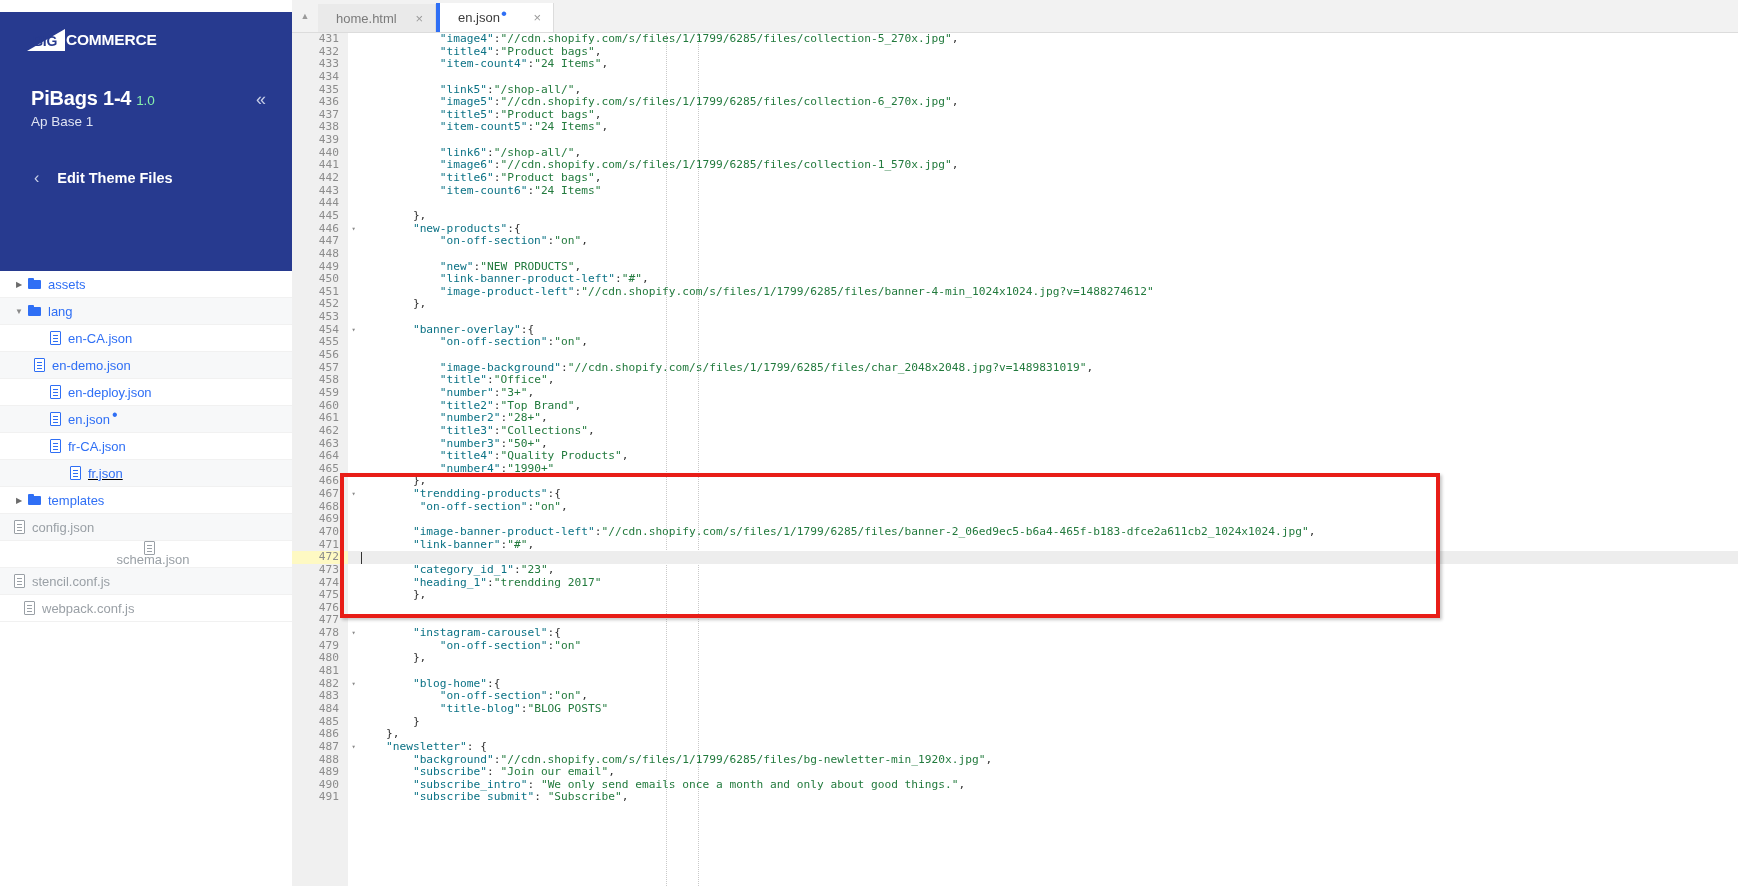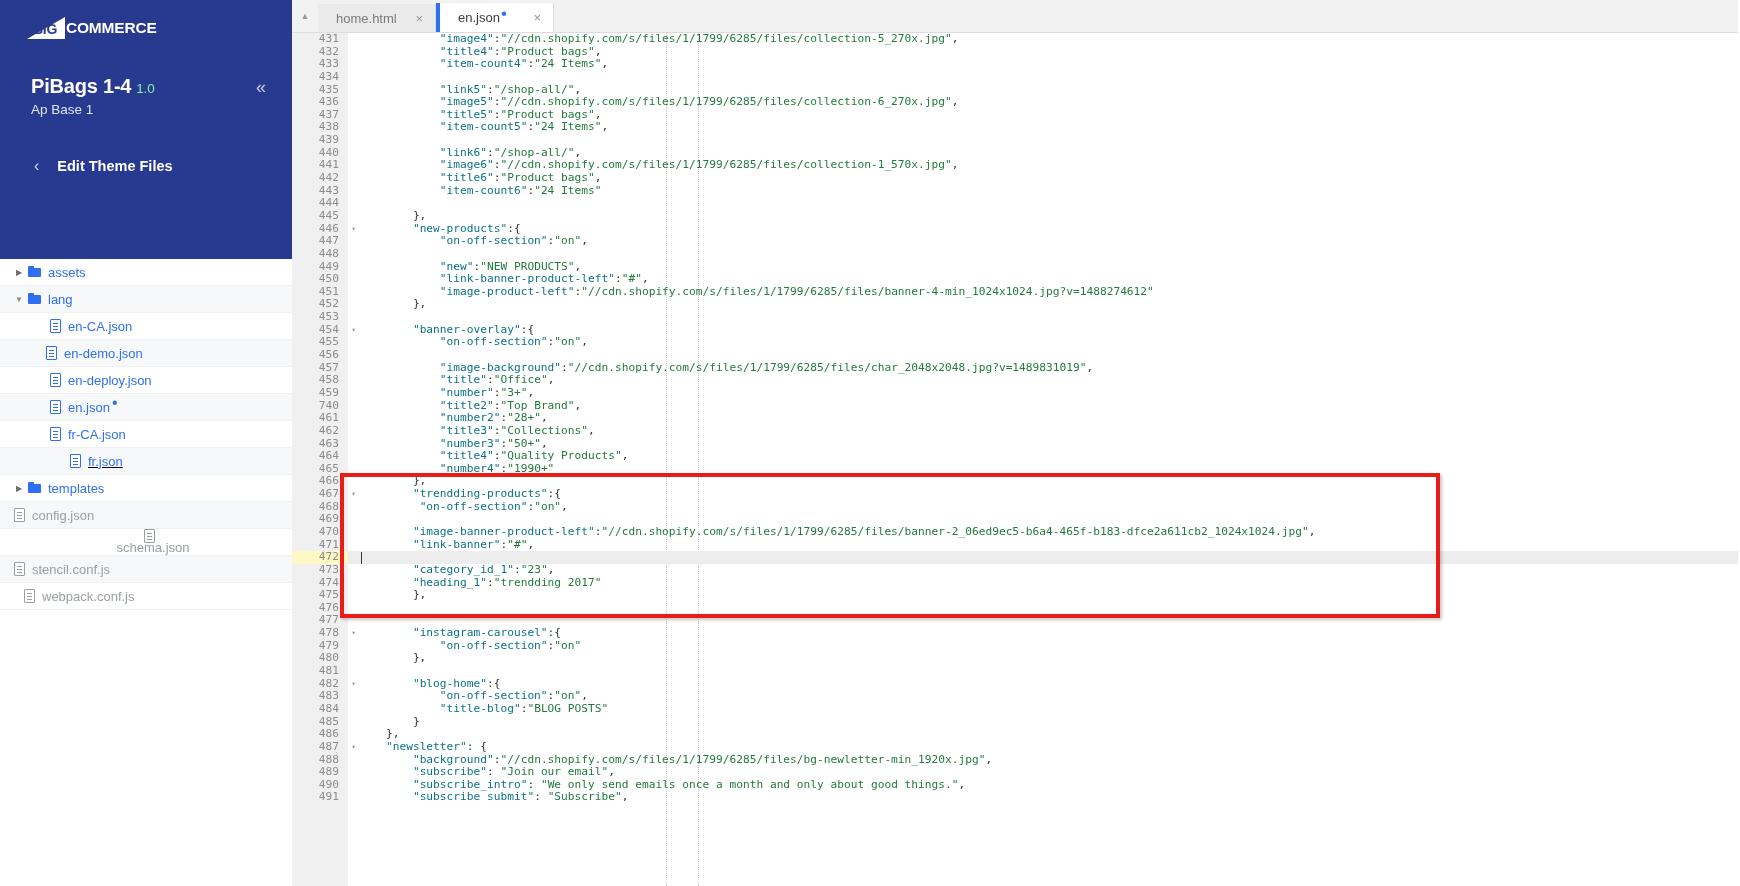--- a/index.html
+++ b/index.html
@@ -10,20 +10,21 @@
     overflow: hidden;
   }
   #app { position: relative; width: 1740px; height: 886px; display: flex; }
 
   
   .sidebar {
     width: 292px; height: 843px;
     background: #ffffff;
     flex: 0 0 292px;
     position: relative;
+    margin-top: 12px;
   }
   .sidebar-head {
     background: #273a8f;
     height: 259px;
     position: relative;
     padding: 0;
   }
   .logo {
     position: absolute; left: 27px; top: 17px;
     display: flex; align-items: center;
@@ -266,21 +267,21 @@
           <span class="folder-ico"></span>
           <span class="tree-label">lang</span>
         </div>
         <div class="tree-row" style="padding-left: 36px;">
           <span style="width: 14px; flex: 0 0 14px;"></span>
           <span class="file-ico">
             <span class="pg"></span>
           </span>
           <span class="tree-label">en-CA.json</span>
         </div>
-        <div class="tree-row alt" style="padding-left: 32px;">
+        <div class="tree-row alt" style="padding-left: 20px;">
           <span style="width: 14px; flex: 0 0 14px;"></span>
           <span class="file-ico">
             <span class="pg"></span>
           </span>
           <span class="tree-label">en-demo.json</span>
         </div>
         <div class="tree-row" style="padding-left: 36px;">
           <span style="width: 14px; flex: 0 0 14px;"></span>
           <span class="file-ico">
             <span class="pg"></span>
@@ -389,21 +390,21 @@
           <div class="cl"><span class="ln">450</span><span class="fold"></span><span class="code-txt"><span class="p">            </span><span class="k">"link-banner-product-left"</span><span class="p">:</span><span class="s">"#"</span><span class="p">,</span></span></div>
           <div class="cl"><span class="ln">451</span><span class="fold"></span><span class="code-txt"><span class="p">            </span><span class="k">"image-product-left"</span><span class="p">:</span><span class="s">"//cdn.shopify.com/s/files/1/1799/6285/files/banner-4-min_1024x1024.jpg?v=1488274612"</span></span></div>
           <div class="cl"><span class="ln">452</span><span class="fold"></span><span class="code-txt"><span class="p">        },</span></span></div>
           <div class="cl"><span class="ln">453</span><span class="fold"></span><span class="code-txt">&nbsp;</span></div>
           <div class="cl"><span class="ln">454</span><span class="fold">▾</span><span class="code-txt"><span class="p">        </span><span class="k">"banner-overlay"</span><span class="p">:{</span></span></div>
           <div class="cl"><span class="ln">455</span><span class="fold"></span><span class="code-txt"><span class="p">            </span><span class="k">"on-off-section"</span><span class="p">:</span><span class="s">"on"</span><span class="p">,</span></span></div>
           <div class="cl"><span class="ln">456</span><span class="fold"></span><span class="code-txt">&nbsp;</span></div>
           <div class="cl"><span class="ln">457</span><span class="fold"></span><span class="code-txt"><span class="p">            </span><span class="k">"image-background"</span><span class="p">:</span><span class="s">"//cdn.shopify.com/s/files/1/1799/6285/files/char_2048x2048.jpg?v=1489831019"</span><span class="p">,</span></span></div>
           <div class="cl"><span class="ln">458</span><span class="fold"></span><span class="code-txt"><span class="p">            </span><span class="k">"title"</span><span class="p">:</span><span class="s">"Office"</span><span class="p">,</span></span></div>
           <div class="cl"><span class="ln">459</span><span class="fold"></span><span class="code-txt"><span class="p">            </span><span class="k">"number"</span><span class="p">:</span><span class="s">"3+"</span><span class="p">,</span></span></div>
-          <div class="cl"><span class="ln">740</span><span class="fold"></span><span class="code-txt"><span class="p">            </span><span class="k">"title2"</span><span class="p">:</span><span class="s">"Top Brand"</span><span class="p">,</span></span></div>
+          <div class="cl"><span class="ln">460</span><span class="fold"></span><span class="code-txt"><span class="p">            </span><span class="k">"title2"</span><span class="p">:</span><span class="s">"Top Brand"</span><span class="p">,</span></span></div>
           <div class="cl"><span class="ln">461</span><span class="fold"></span><span class="code-txt"><span class="p">            </span><span class="k">"number2"</span><span class="p">:</span><span class="s">"28+"</span><span class="p">,</span></span></div>
           <div class="cl"><span class="ln">462</span><span class="fold"></span><span class="code-txt"><span class="p">            </span><span class="k">"title3"</span><span class="p">:</span><span class="s">"Collections"</span><span class="p">,</span></span></div>
           <div class="cl"><span class="ln">463</span><span class="fold"></span><span class="code-txt"><span class="p">            </span><span class="k">"number3"</span><span class="p">:</span><span class="s">"50+"</span><span class="p">,</span></span></div>
           <div class="cl"><span class="ln">464</span><span class="fold"></span><span class="code-txt"><span class="p">            </span><span class="k">"title4"</span><span class="p">:</span><span class="s">"Quality Products"</span><span class="p">,</span></span></div>
           <div class="cl"><span class="ln">465</span><span class="fold"></span><span class="code-txt"><span class="p">            </span><span class="k">"number4"</span><span class="p">:</span><span class="s">"1990+"</span></span></div>
           <div class="cl"><span class="ln">466</span><span class="fold"></span><span class="code-txt"><span class="p">        },</span></span></div>
           <div class="cl"><span class="ln">467</span><span class="fold">▾</span><span class="code-txt"><span class="p">        </span><span class="k">"trendding-products"</span><span class="p">:{</span></span></div>
           <div class="cl"><span class="ln">468</span><span class="fold"></span><span class="code-txt"><span class="p">         </span><span class="k">"on-off-section"</span><span class="p">:</span><span class="s">"on"</span><span class="p">,</span></span></div>
           <div class="cl"><span class="ln">469</span><span class="fold"></span><span class="code-txt">&nbsp;</span></div>
           <div class="cl"><span class="ln">470</span><span class="fold"></span><span class="code-txt"><span class="p">        </span><span class="k">"image-banner-product-left"</span><span class="p">:</span><span class="s">"//cdn.shopify.com/s/files/1/1799/6285/files/banner-2_06ed9ec5-b6a4-465f-b183-dfce2a611cb2_1024x1024.jpg"</span><span class="p">,</span></span></div>

